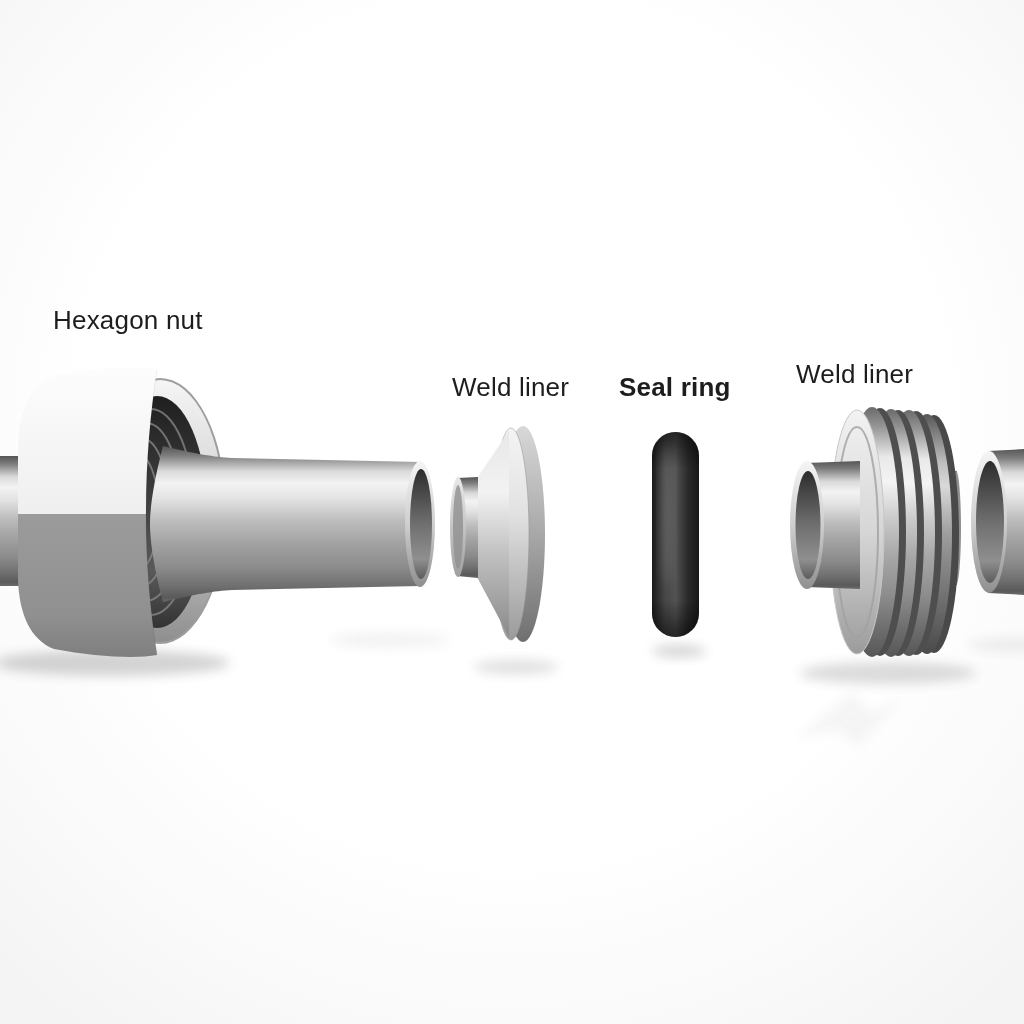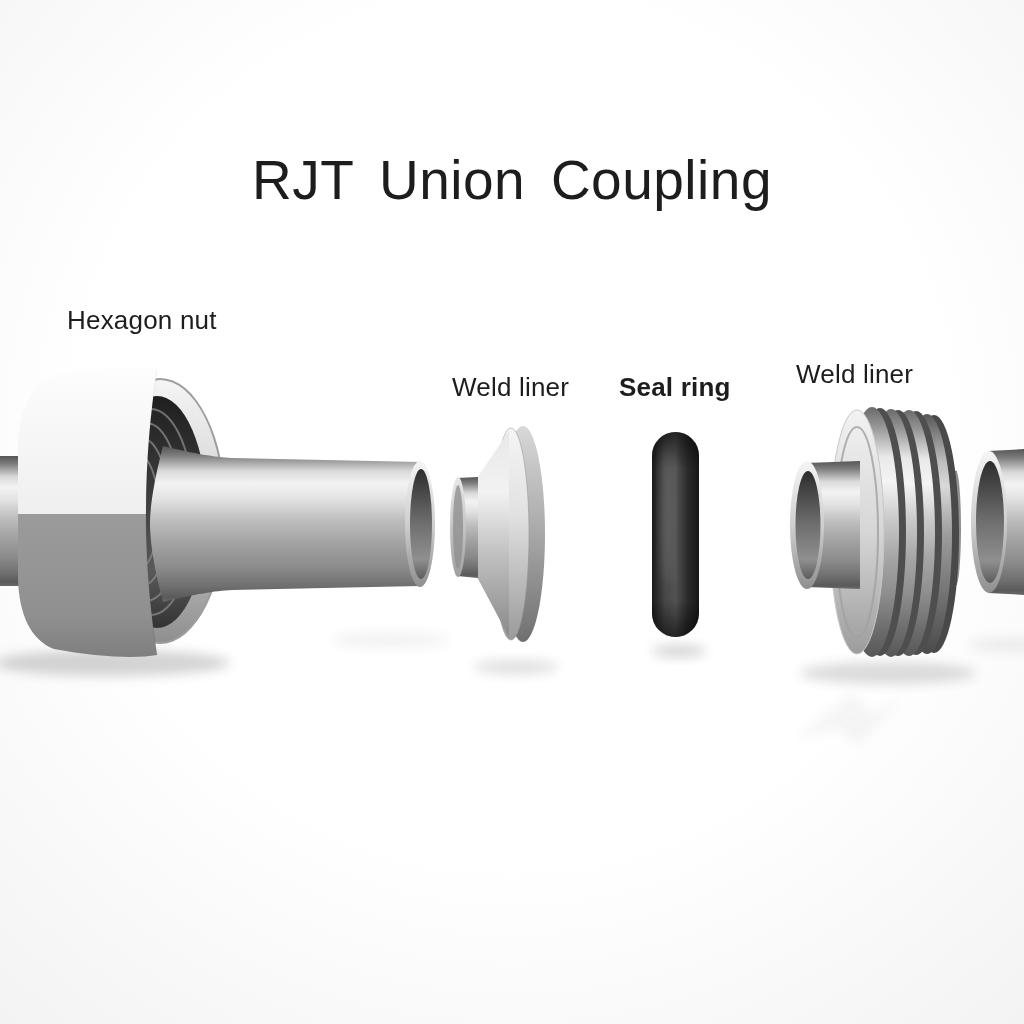--- a/index.html
+++ b/index.html
@@ -12,33 +12,32 @@
   .title{
     position:absolute;top:148px;left:0;width:100%;
     text-align:center;font-size:55px;font-weight:400;
     letter-spacing:0.5px;word-spacing:0.18em;
     color:var(--text,#1d1d1d);
   }
   .part-label{
     position:absolute;font-size:26px;font-weight:400;
     color:var(--text,#1d1d1d);white-space:nowrap;letter-spacing:0.2px;
   }
-  .lbl-hex{left:67px;top:305px;}
+  .lbl-hex{left:53px;top:305px;}
   .lbl-tube{left:238px;top:390px;}
   .lbl-liner{left:452px;top:372px;}
   .lbl-seal{left:619px;top:372px;font-weight:bold;}
   .lbl-male{left:796px;top:359px;}
   svg.scene{position:absolute;left:0;top:0;}
 </style>
 </head>
 <body>
 
 <div class="stage">
 
-  <div class="title">RJT Union Coupling</div>
 
   <div class="part-label lbl-hex">Hexagon nut</div>
   <div class="part-label lbl-liner">Weld liner</div>
   <div class="part-label lbl-seal">Seal ring</div>
   <div class="part-label lbl-male">Weld liner</div>
 
   <svg class="scene" width="1024" height="1024" viewBox="0 0 1024 1024">
     <defs>
       <linearGradient id="gTube" x1="0" y1="0" x2="0" y2="1">
         <stop offset="0" stop-color="#565656"></stop>

